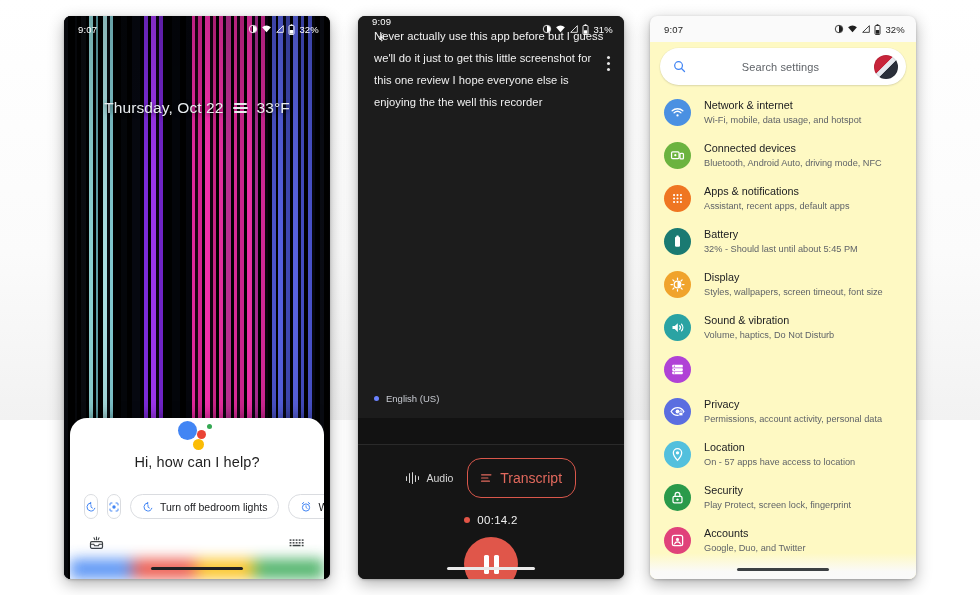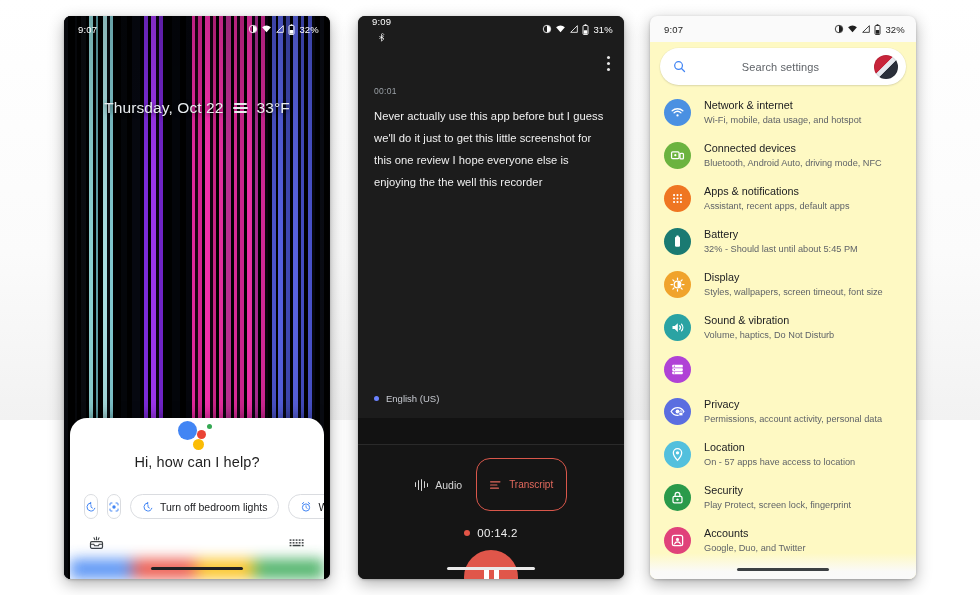--- a/index.html
+++ b/index.html
@@ -129,21 +129,21 @@
     background: #151515; border-top: 1px solid #2a2a2a;
   }
   .rec-tabs {
     display:flex; align-items:center; justify-content:center; gap: 14px;
     padding-top: 13px;
   }
   .rec-tab-audio { display:flex; align-items:center; gap:7px; color:#d6d6d6; font-size:10.5px; }
   .rec-tab-transcript {
     display:flex; align-items:center; gap:7px;
     border:1px solid #d9574b; border-radius: 14px;
-    padding: 20px 13px; color:#e2695d; font-size:10px;
+    padding: 11px 13px; color:#e2695d; font-size:14px;
   }
   .wavebars { display:flex; align-items:center; gap:1.5px; height: 12px; }
   .wavebars i { display:block; width:1.5px; background:#d6d6d6; border-radius:1px; }
   .rec-timer {
     display:flex; align-items:center; justify-content:center; gap:7px;
     color:#f0f0f0; font-size: 11.5px; margin-top: 16px; letter-spacing:.3px;
   }
   .rec-timer .rdot { width:6px; height:6px; border-radius:50%; background:#e35547; display:block; }
   .rec-btn {
     width: 54px; height: 54px; border-radius: 50%;
@@ -401,21 +401,20 @@
           <span class="sb-pct">31%</span>
         </div>
       </div>
 
       <div class="rec-kebab">
           <i></i>
           <i></i>
           <i></i>
         </div>
 
-      <div class="rec-time">00:01</div>
       <div class="rec-text">Never actually use this app before but I guess we'll do it just to get this little screenshot for this one review I hope everyone else is enjoying the the well this recorder</div>
 
       <div class="rec-lang">
         <span class="dot"></span>
         <span>English (US)</span>
       </div>
     </div>
 
     <div class="rec-bottom">
       <div class="rec-tabs">

